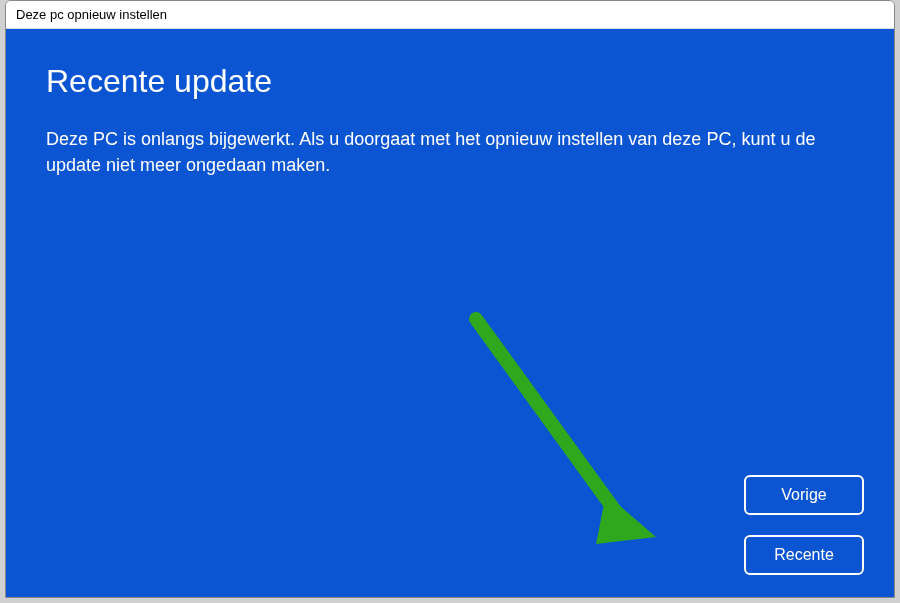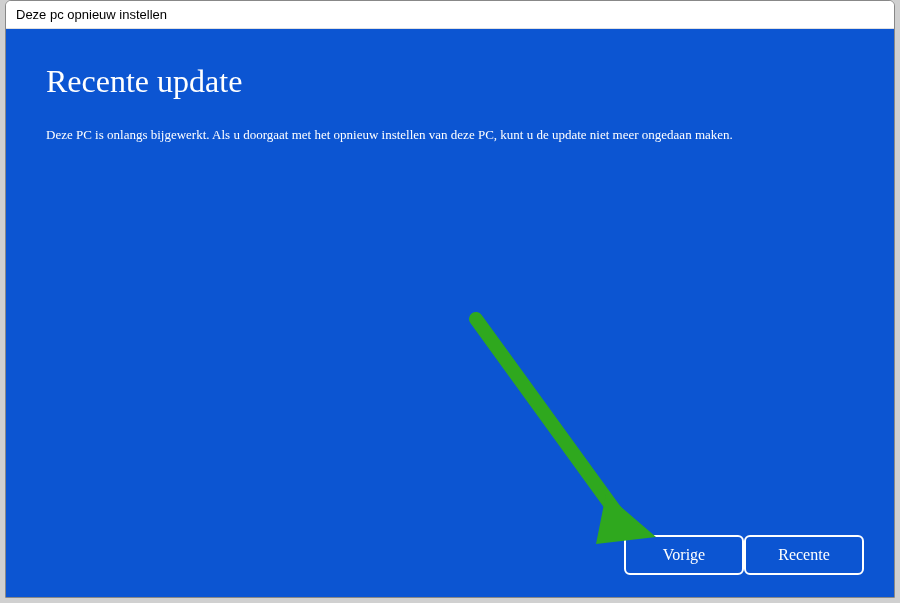--- a/index.html
+++ b/index.html
@@ -42,39 +42,40 @@
       color: #000;
     }
     .dialog-body {
       flex: 1;
       background: #0c55d2;
       color: #fff;
       padding: 34px 40px 24px 40px;
       display: flex;
       flex-direction: column;
       position: relative;
-      font-family: Liberation Serif, serif;
     }
     .dialog-heading {
       font-size: 32px;
       font-weight: 300;
       color: #ffffff;
       margin-bottom: 26px;
     }
     .dialog-message {
-      font-size: 13px;
+      font-size: 18px;
       line-height: 1.45;
       color: #fff;
       max-width: 790px;
     }
     .button-row {
       position: absolute;
       bottom: 22px;
       right: 30px;
       display: flex;
+      gap: 20px;
+      flex-direction: column;
     }
     .dialog-button {
       min-width: 120px;
       height: 40px;
       background: transparent;
       border: 2px solid #fff;
       border-radius: 6px;
       color: #fff;
       font-size: 16px;
       cursor: pointer;

